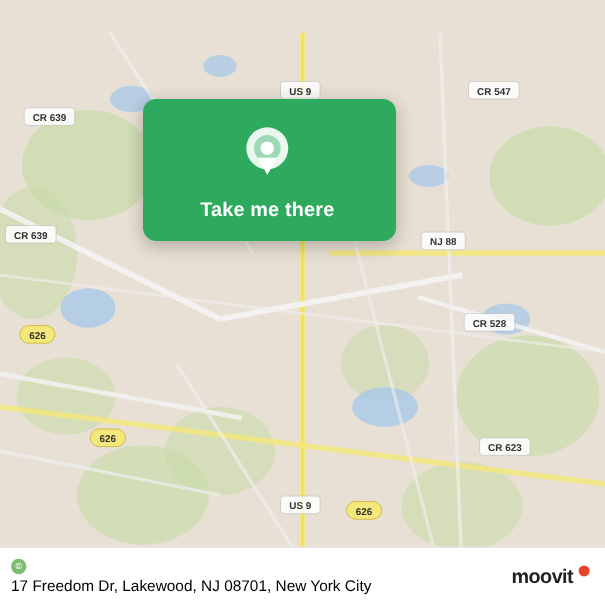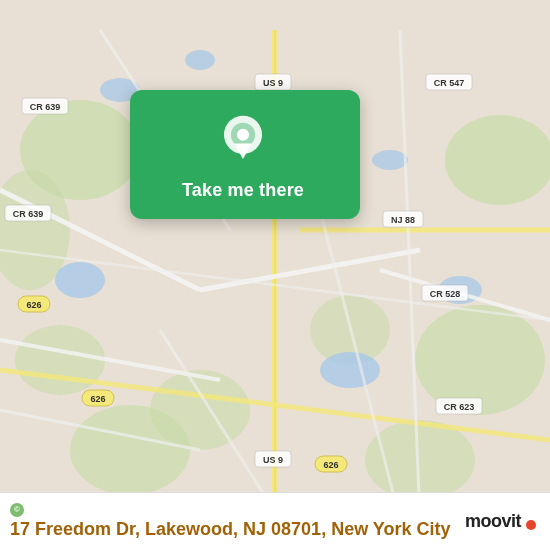--- a/index.html
+++ b/index.html
@@ -99,28 +99,28 @@
       background: #7ebc6f;
       border-radius: 50%;
       font-size: 8px;
       color: white;
       text-align: center;
       line-height: 14px;
       font-weight: bold;
     }
 
     .address-text {
-      font-size: 18px;
-      color: #a16207;
-      font-weight: 700;
+      font-size: 14px;
+      color: #000000;
+      font-weight: 400;
     }
 
     .moovit-logo {
       display: flex;
-      align-items: flex-end;
+      align-items: flex-start;
       gap: 5px;
     }
 
     .moovit-text {
       font-size: 18px;
       font-weight: 700;
       color: #222;
       letter-spacing: -0.5px;
     }
 

